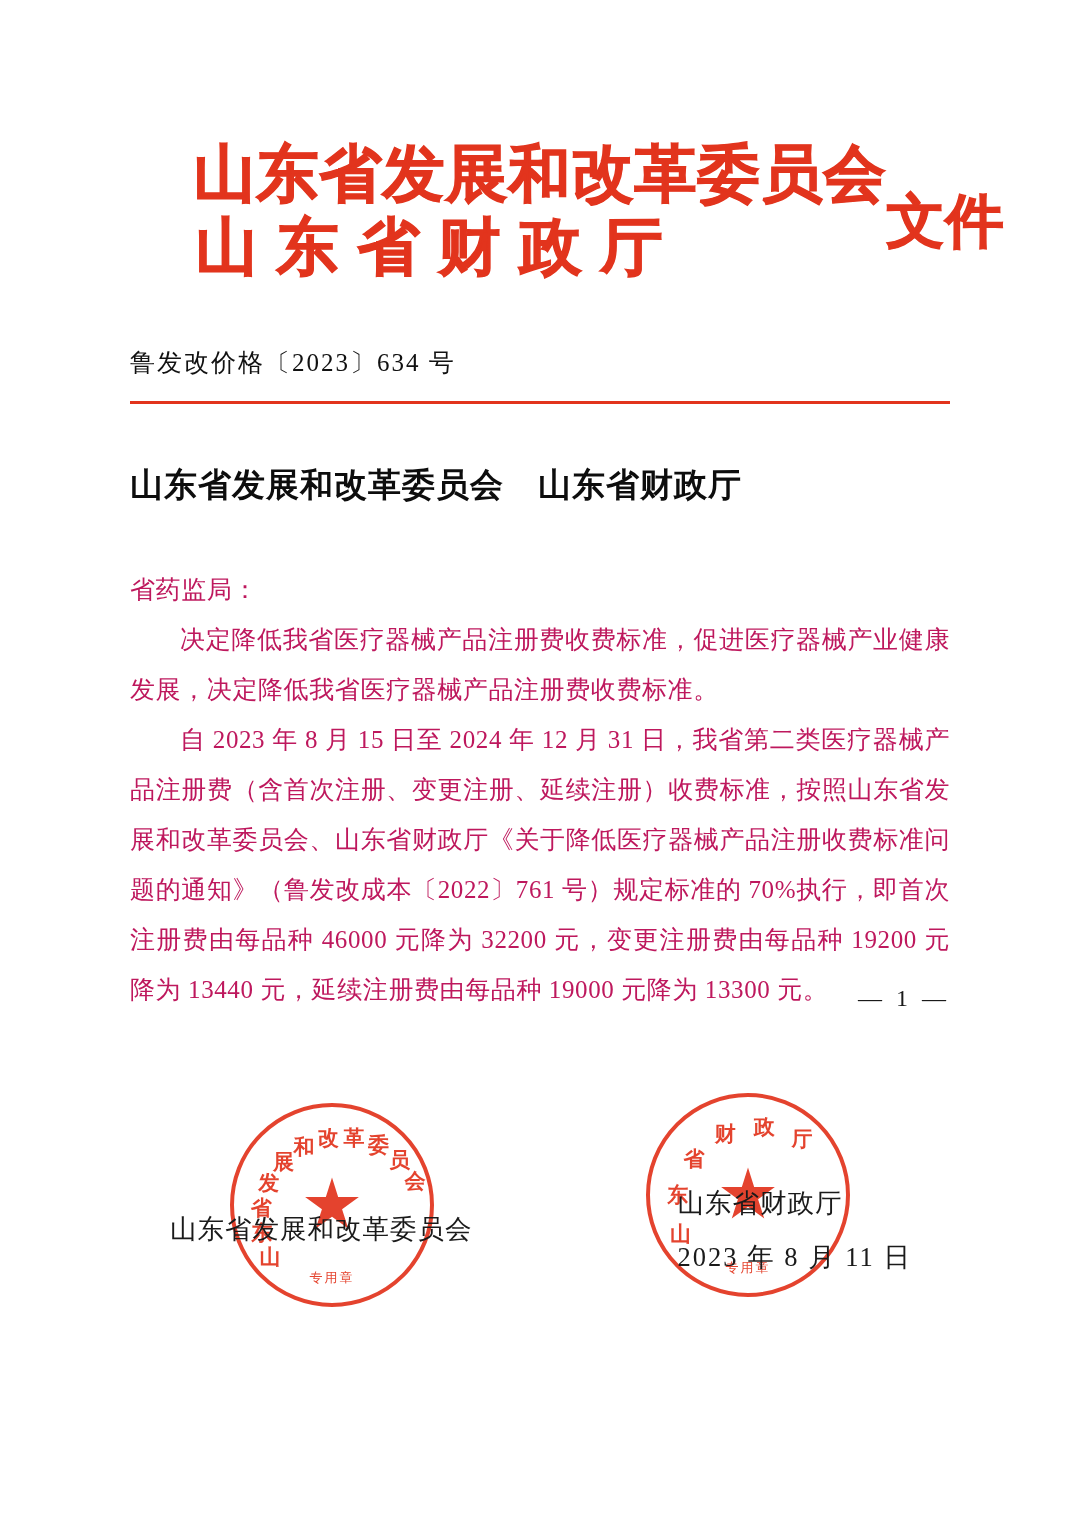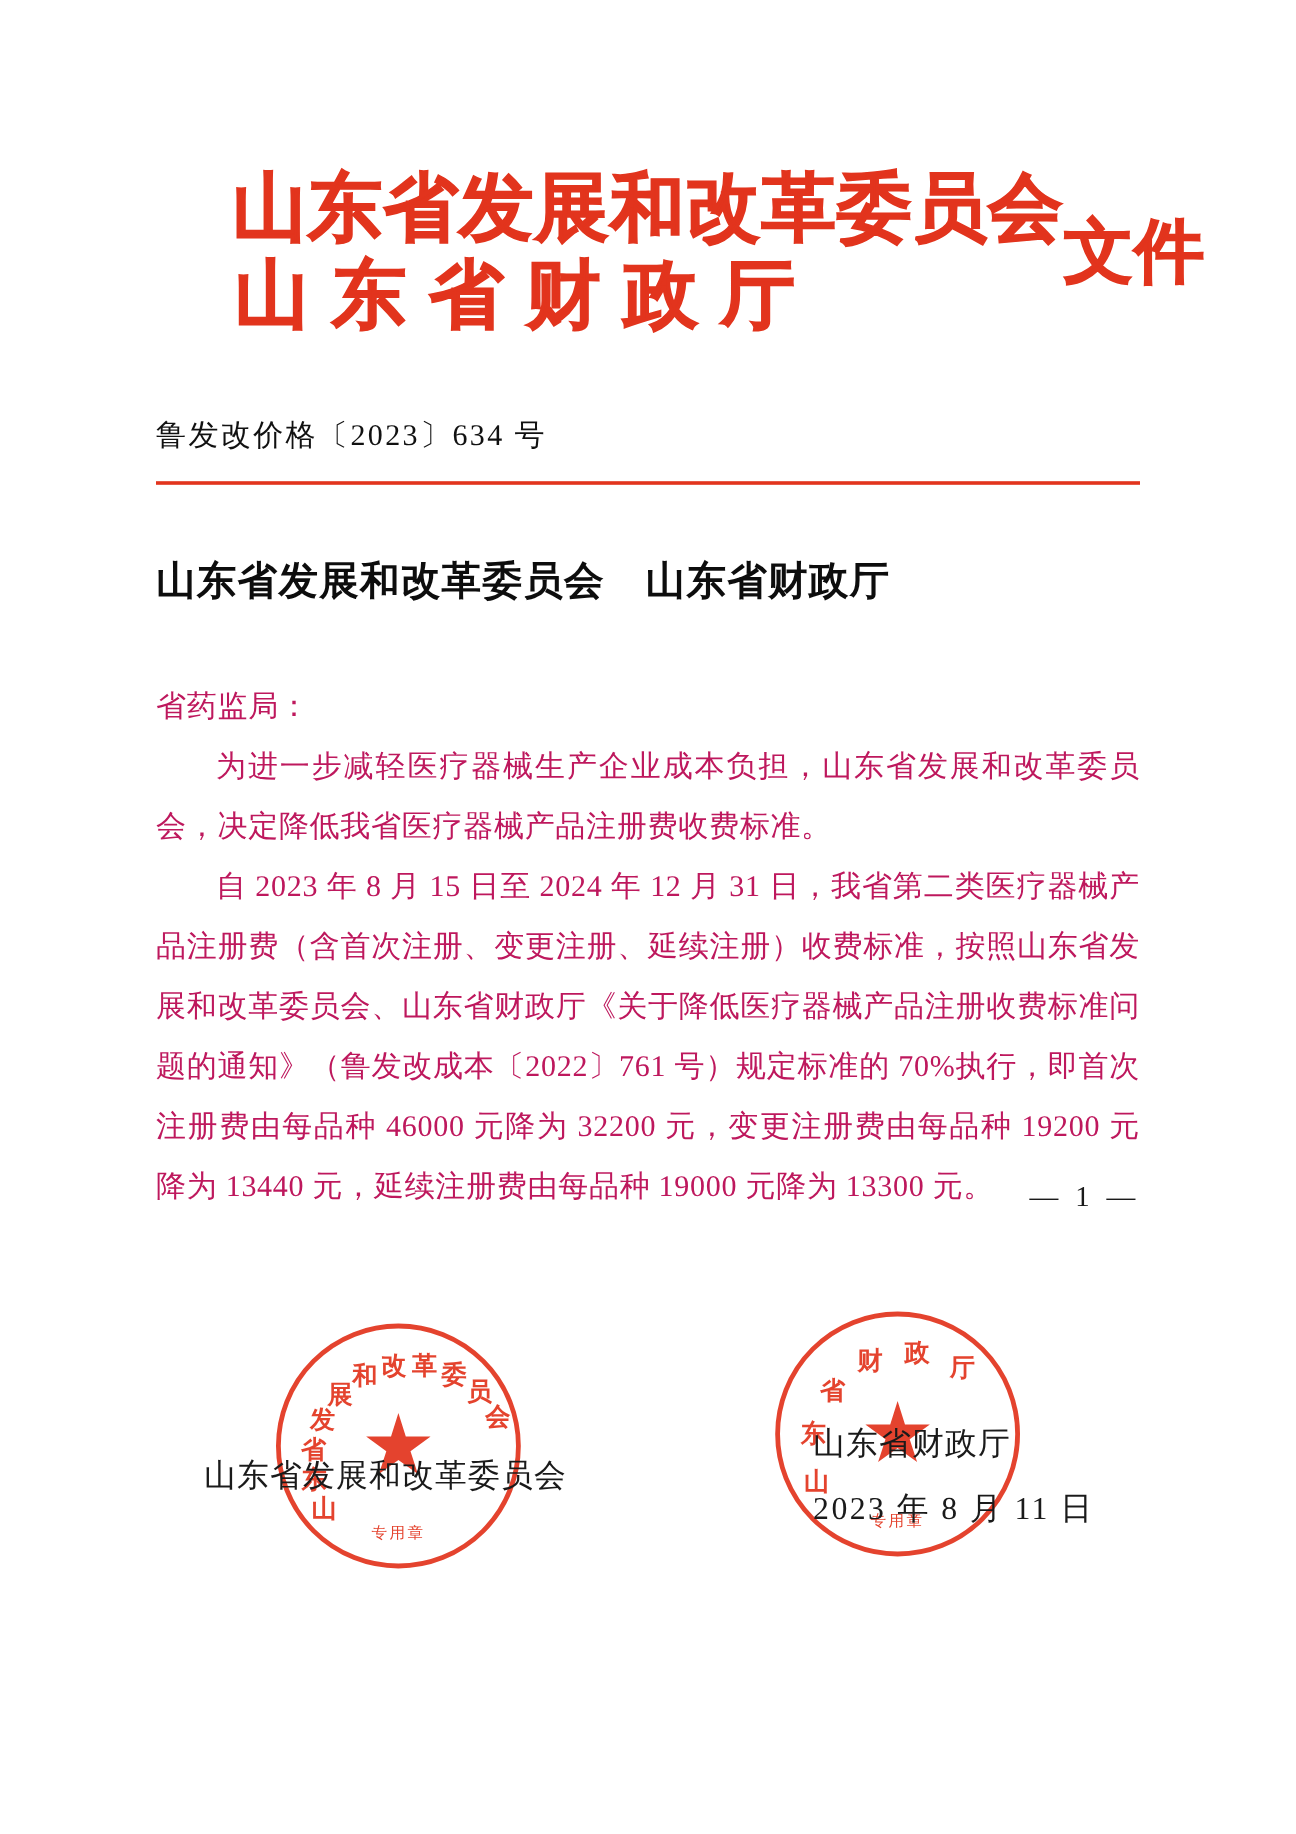--- a/index.html
+++ b/index.html
@@ -45,21 +45,21 @@
     white-space: nowrap;
     -webkit-text-stroke: 1.2px #e2341d;
   }
   .mh-line.l2 {
     letter-spacing: 19px;
     padding-left: 2px;
   }
   .mh-doc {
     position: absolute;
     right: -118px;
-    top: 40px;
+    top: 52px;
     color: #e2341d;
     font-weight: bold;
     font-size: 58px;
     line-height: 1.1;
     -webkit-text-stroke: 1.2px #e2341d;
     letter-spacing: 1px;
   }
 
   
   .docnum {
@@ -213,21 +213,21 @@
   <div class="docnum">鲁发改价格〔2023〕634 号</div>
 
   <div class="redrule"></div>
 
   <div class="title">
     <span class="t1">山东省发展和改革委员会　山东省财政厅</span>
   </div>
 
   <div class="body">
     <p class="salutation">省药监局：</p>
-    <p class="para">为进一步减轻医疗器械生产企业成本负担，山东省发展和改革委员会，决定降低我省医疗器械产品注册费收费标准。</p>
+    <p class="para">决定降低我省医疗器械产品注册费收费标准，促进医疗器械产业健康发展，决定降低我省医疗器械产品注册费收费标准。</p>
     <p class="para">自 2023 年 8 月 15 日至 2024 年 12 月 31 日，我省第二类医疗器械产品注册费（含首次注册、变更注册、延续注册）收费标准，按照山东省发展和改革委员会、山东省财政厅《关于降低医疗器械产品注册收费标准问题的通知》（鲁发改成本〔2022〕761 号）规定标准的 70%执行，即首次注册费由每品种 46000 元降为 32200 元，变更注册费由每品种 19200 元降为 13440 元，延续注册费由每品种 19000 元降为 13300 元。</p>
   </div>
 
   <div class="sign-area">
 
     <div class="seal seal-1">
       <div class="seal-text">
         <span style="transform: rotate(-118deg) translate(0, -82px) rotate(118deg);">山</span>
         <span style="transform: rotate(-100deg) translate(0, -82px) rotate(100deg);">东</span>
         <span style="transform: rotate(-82deg) translate(0, -82px) rotate(82deg);">省</span>

